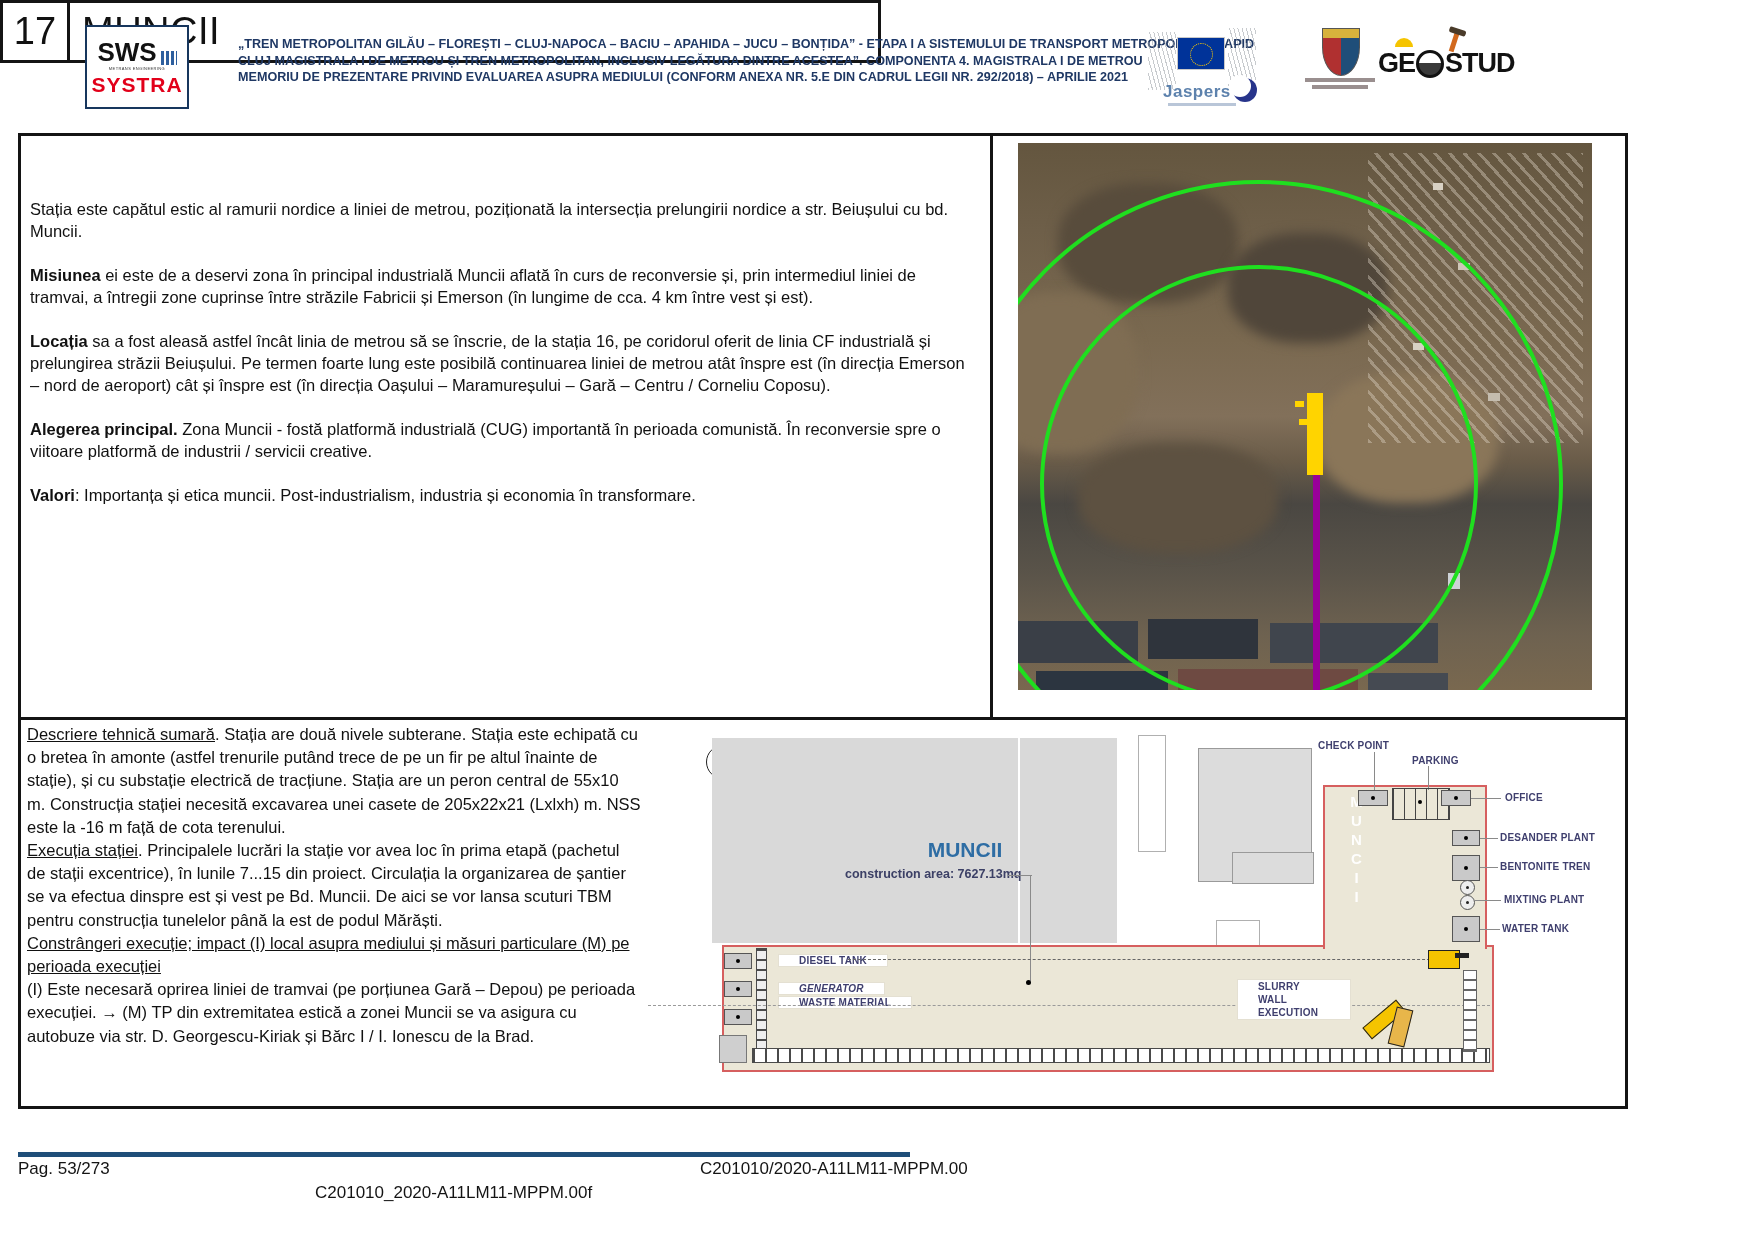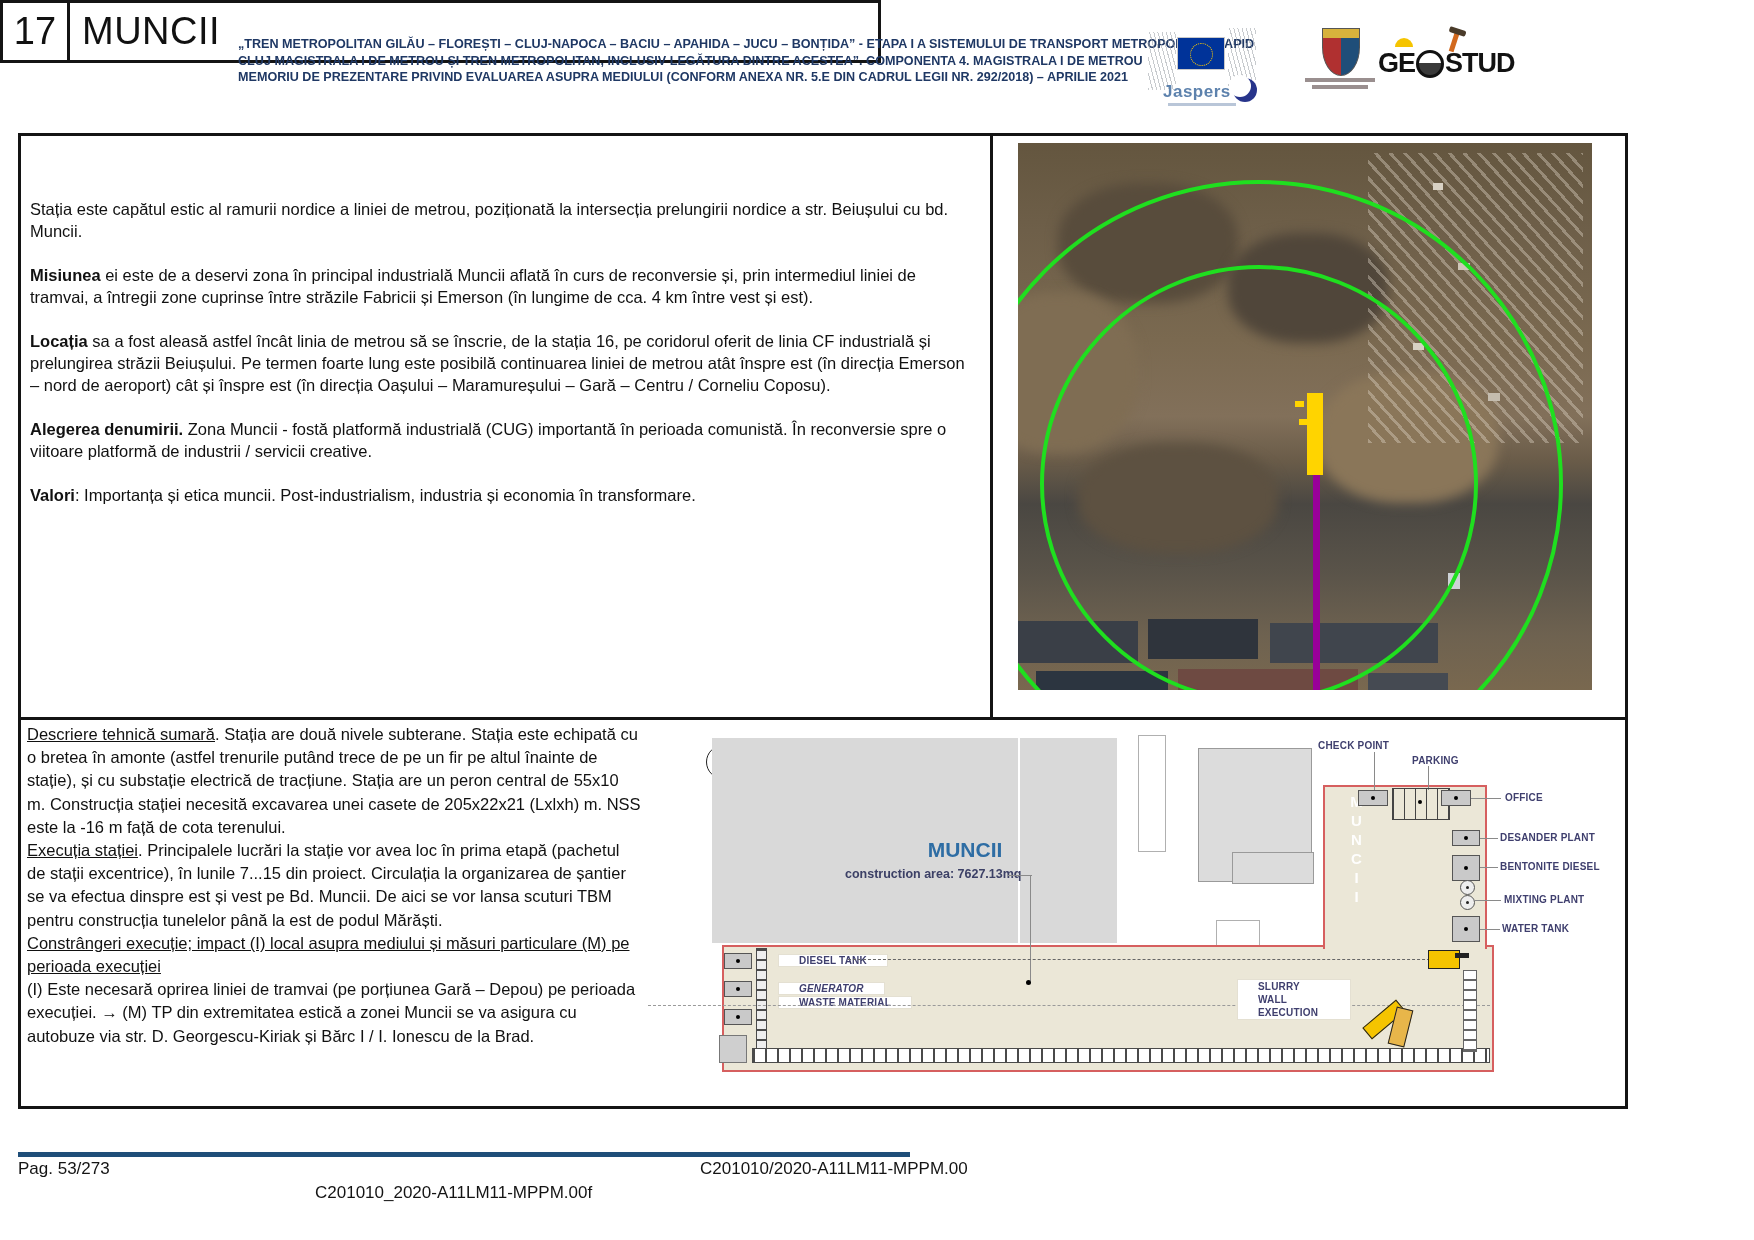--- a/index.html
+++ b/index.html
@@ -95,20 +95,28 @@
           background:repeating-linear-gradient(90deg,#444 0 1px,transparent 1px 11px);}
   
   .footer-bar{left:18px;top:1152px;width:892px;height:5px;background:#1f4e79;}
   .footer-txt{top:1159px;font-size:17px;color:#141414;}
 </style>
 </head>
 <body>
 
 <div class="page">
 
+  <div class="abs swsbox">
+    <div class="sws-top">
+      <span class="sws-txt">SWS</span>
+      <span class="m-mark"></span>
+    </div>
+    <div class="sws-sub">METRANS ENGINEERING</div>
+    <div class="systra-txt">SYSTRA</div>
+  </div>
 
   <div class="abs hdr-title">
     <div>„TREN METROPOLITAN GILĂU – FLOREȘTI – CLUJ-NAPOCA – BACIU – APAHIDA – JUCU – BONȚIDA” - ETAPA I A SISTEMULUI DE TRANSPORT METROPOLITAN RAPID</div>
     <div>CLUJ MAGISTRALA I DE METROU ȘI TREN METROPOLITAN, INCLUSIV LEGĂTURA DINTRE ACESTEA”. COMPONENTA 4. MAGISTRALA I DE METROU</div>
     <div>MEMORIU DE PREZENTARE PRIVIND EVALUAREA ASUPRA MEDIULUI (CONFORM ANEXA NR. 5.E DIN CADRUL LEGII NR. 292/2018) – APRILIE 2021</div>
   </div>
 
   <div class="abs sketch" style="left:1148px;"></div>
   <div class="abs euflag">
     <div class="eustars"></div>
@@ -136,21 +144,21 @@
 
   <div class="stn-hdr">
     <div class="stn-num">17</div>
     <div class="stn-name">MUNCII</div>
   </div>
 
   <div class="abs body-text">
     <p><span>Stația este capătul estic al ramurii nordice a liniei de metrou, poziționată la intersecția prelungirii nordice a str. Beiușului cu bd. Muncii.</span></p>
     <p><span class="lead">Misiunea</span><span> ei este de a deservi zona în principal industrială Muncii aflată în curs de reconversie și, prin intermediul liniei de tramvai, a întregii zone cuprinse între străzile Fabricii și Emerson (în lungime de cca. 4 km între vest și est).</span></p>
     <p><span class="lead">Locația</span><span> sa a fost aleasă astfel încât linia de metrou să se înscrie, de la stația 16, pe coridorul oferit de linia CF industrială și prelungirea străzii Beiușului. Pe termen foarte lung este posibilă continuarea liniei de metrou atât înspre est (în direcția Emerson – nord de aeroport) cât și înspre est (în direcția Oașului – Maramureșului – Gară – Centru / Corneliu Coposu).</span></p>
-    <p><span class="lead">Alegerea denumirii.</span><span> Zona Muncii - fostă platformă industrială (CUG) importantă în perioada comunistă. În reconversie spre o viitoare platformă de industrii / servicii creative.</span></p>
+    <p><span class="lead">Alegerea principal.</span><span> Zona Muncii - fostă platformă industrială (CUG) importantă în perioada comunistă. În reconversie spre o viitoare platformă de industrii / servicii creative.</span></p>
     <p><span class="lead">Valori</span><span>: Importanța și etica muncii. Post-industrialism, industria și economia în transformare.</span></p>
   </div>
 
   <div class="abs sat">
     <div class="patch" style="left:40px;top:40px;width:180px;height:120px;background:#584c3c;"></div>
     <div class="patch" style="left:210px;top:90px;width:160px;height:110px;background:#50463a;"></div>
     <div class="patch" style="left:60px;top:300px;width:200px;height:110px;background:#5d5141;"></div>
     <div class="patch" style="left:300px;top:230px;width:180px;height:130px;background:#8a7659;"></div>
     <div class="patch" style="left:-40px;top:150px;width:160px;height:160px;background:#7f6d53;"></div>
     <div class="houses"></div>
@@ -232,21 +240,21 @@
     </div>
   <div class="eq" style="left:1452px;top:916px;width:26px;height:24px;">
       <i></i>
     </div>
 
   <div class="lline" style="left:1471px;top:798px;width:30px;height:1px;"></div>
   <div class="plan-lbl" style="left:1505px;top:792px;">OFFICE</div>
   <div class="lline" style="left:1480px;top:838px;width:18px;height:1px;"></div>
   <div class="plan-lbl" style="left:1500px;top:832px;">DESANDER PLANT</div>
   <div class="lline" style="left:1480px;top:867px;width:18px;height:1px;"></div>
-  <div class="plan-lbl" style="left:1500px;top:861px;">BENTONITE DIESEL</div>
+  <div class="plan-lbl" style="left:1500px;top:861px;">BENTONITE TREN</div>
   <div class="lline" style="left:1475px;top:900px;width:26px;height:1px;"></div>
   <div class="plan-lbl" style="left:1504px;top:894px;">MIXTING PLANT</div>
   <div class="lline" style="left:1480px;top:929px;width:20px;height:1px;"></div>
   <div class="plan-lbl" style="left:1502px;top:923px;">WATER TANK</div>
 
   <div class="eq" style="left:724px;top:953px;width:26px;height:14px;">
       <i></i>
     </div>
   <div class="eq" style="left:724px;top:981px;width:26px;height:14px;">
       <i></i>

